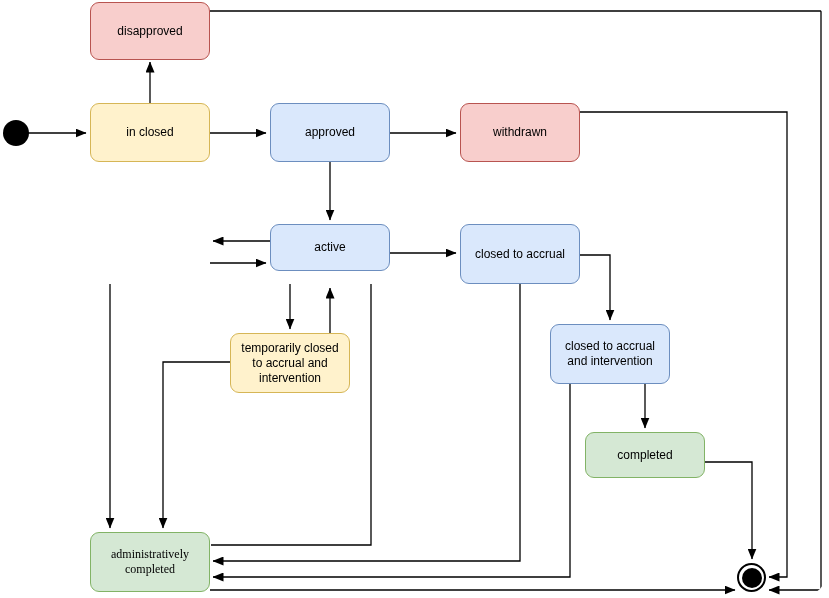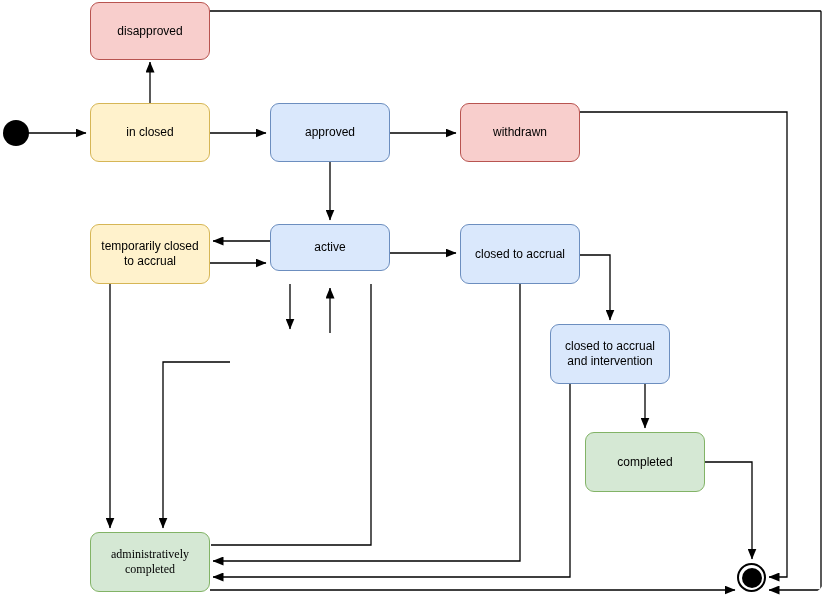--- a/index.html
+++ b/index.html
@@ -96,33 +96,33 @@
     </div>
     <div class="state" style="left: 90px; top: 103px; width: 120px; height: 59px; background: rgb(255, 242, 204); border-color: rgb(214, 182, 86);">
       <span>in closed</span>
     </div>
     <div class="state" style="left: 270px; top: 103px; width: 120px; height: 59px; background: rgb(218, 232, 252); border-color: rgb(108, 142, 191);">
       <span>approved</span>
     </div>
     <div class="state" style="left: 460px; top: 103px; width: 120px; height: 59px; background: rgb(248, 206, 204); border-color: rgb(184, 84, 80);">
       <span>withdrawn</span>
     </div>
-    <div class="state" style="left: 90px; top: 224px; width: 120px; height: 60px; background: rgb(255, 242, 204); border-color: rgb(214, 182, 86);">
-      <span>temporarily closed to accrual</span>
-    </div>
     <div class="state" style="left: 270px; top: 224px; width: 120px; height: 47px; background: rgb(218, 232, 252); border-color: rgb(108, 142, 191);">
       <span>active</span>
     </div>
     <div class="state" style="left: 460px; top: 224px; width: 120px; height: 60px; background: rgb(218, 232, 252); border-color: rgb(108, 142, 191);">
       <span>closed to accrual</span>
     </div>
+    <div class="state" style="left: 230px; top: 333px; width: 120px; height: 60px; background: rgb(255, 242, 204); border-color: rgb(214, 182, 86);">
+      <span>temporarily closed to accrual and intervention</span>
+    </div>
     <div class="state" style="left: 550px; top: 324px; width: 120px; height: 60px; background: rgb(218, 232, 252); border-color: rgb(108, 142, 191);">
       <span>closed to accrual and intervention</span>
     </div>
-    <div class="state" style="left: 585px; top: 432px; width: 120px; height: 60px; background: rgb(213, 232, 212); border-color: rgb(130, 179, 102);">
+    <div class="state" style="left: 585px; top: 432px; width: 120px; height: 46px; background: rgb(213, 232, 212); border-color: rgb(130, 179, 102);">
       <span>completed</span>
     </div>
     <div class="state" style="left: 90px; top: 532px; width: 120px; height: 60px; background: rgb(213, 232, 212); border-color: rgb(130, 179, 102); font-family: Liberation Serif, serif;">
       <span>administratively completed</span>
     </div>
     <div class="final-outer" style="left: 737px; top: 563px; width: 29px; height: 29px;">
       <div class="final-inner" style="width: 20px; height: 20px;"></div>
     </div>
   </div>
 

